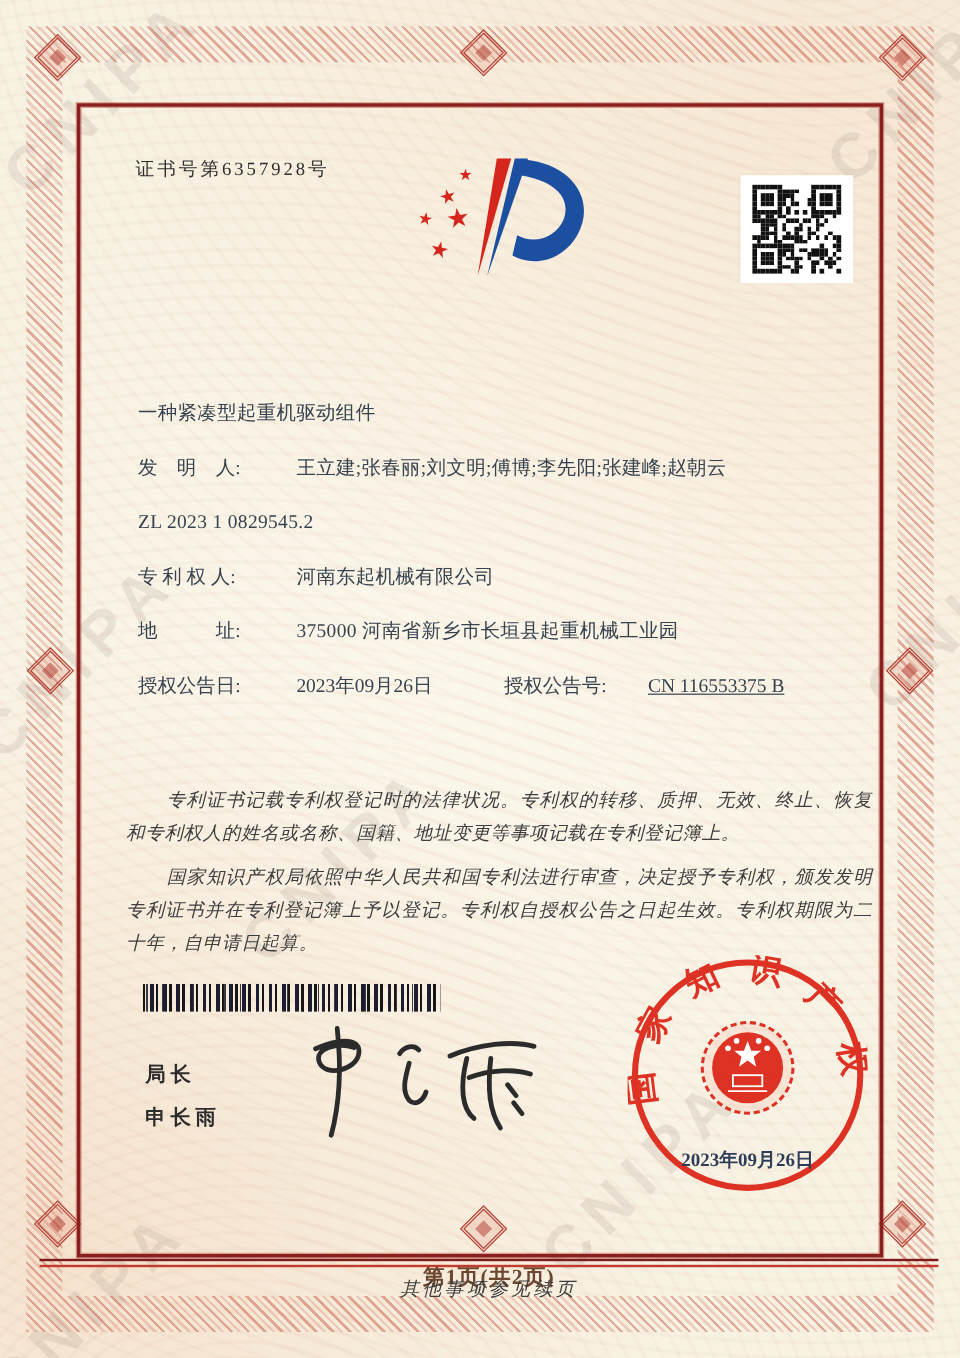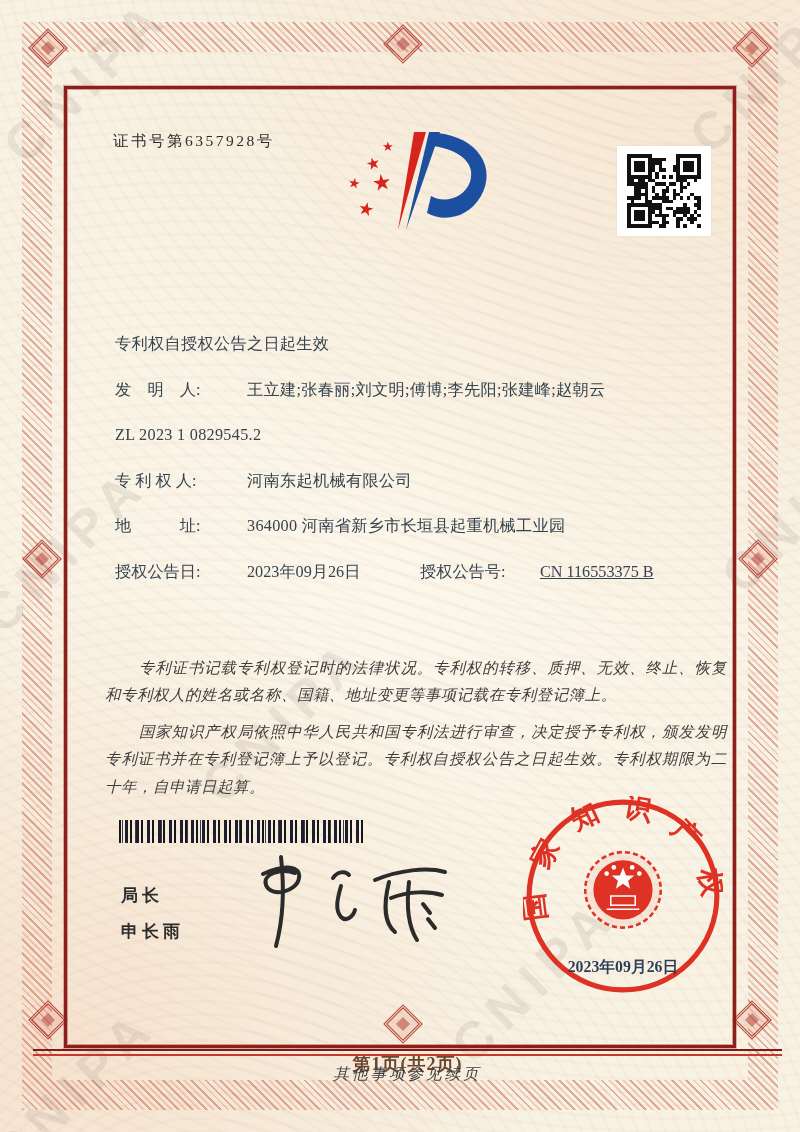--- a/index.html
+++ b/index.html
@@ -574,36 +574,36 @@
           <i style="background:#fff"></i>
           <i style="background:#fff"></i>
           <i style="background:#fff"></i>
           <i style="background:#111"></i>
         </div>
       </div>
 
 
     <div class="fields">
       <div class="field-row">
-        <span class="f-value">专利权自授权公告之日起生效</span>
+        <span class="f-value">一种紧凑型起重机驱动组件</span>
       </div>
       <div class="field-row">
         <span class="f-label">发　明　人:</span>
         <span class="f-value">王立建;张春丽;刘文明;傅博;李先阳;张建峰;赵朝云</span>
       </div>
       <div class="field-row">
         <span class="f-value">ZL 2023 1 0829545.2</span>
       </div>
       <div class="field-row">
         <span class="f-label">专 利 权 人:</span>
         <span class="f-value">河南东起机械有限公司</span>
       </div>
       <div class="field-row">
         <span class="f-label">地　　　址:</span>
-        <span class="f-value">364000 河南省新乡市长垣县起重机械工业园</span>
+        <span class="f-value">375000 河南省新乡市长垣县起重机械工业园</span>
       </div>
       <div class="grant-row">
         <span class="gl1">授权公告日:</span>
         <span class="gv1">2023年09月26日</span>
         <span class="gl2">授权公告号:</span>
         <span class="gv2">CN 116553375 B</span>
       </div>
     </div>
 
     <div class="paras">

